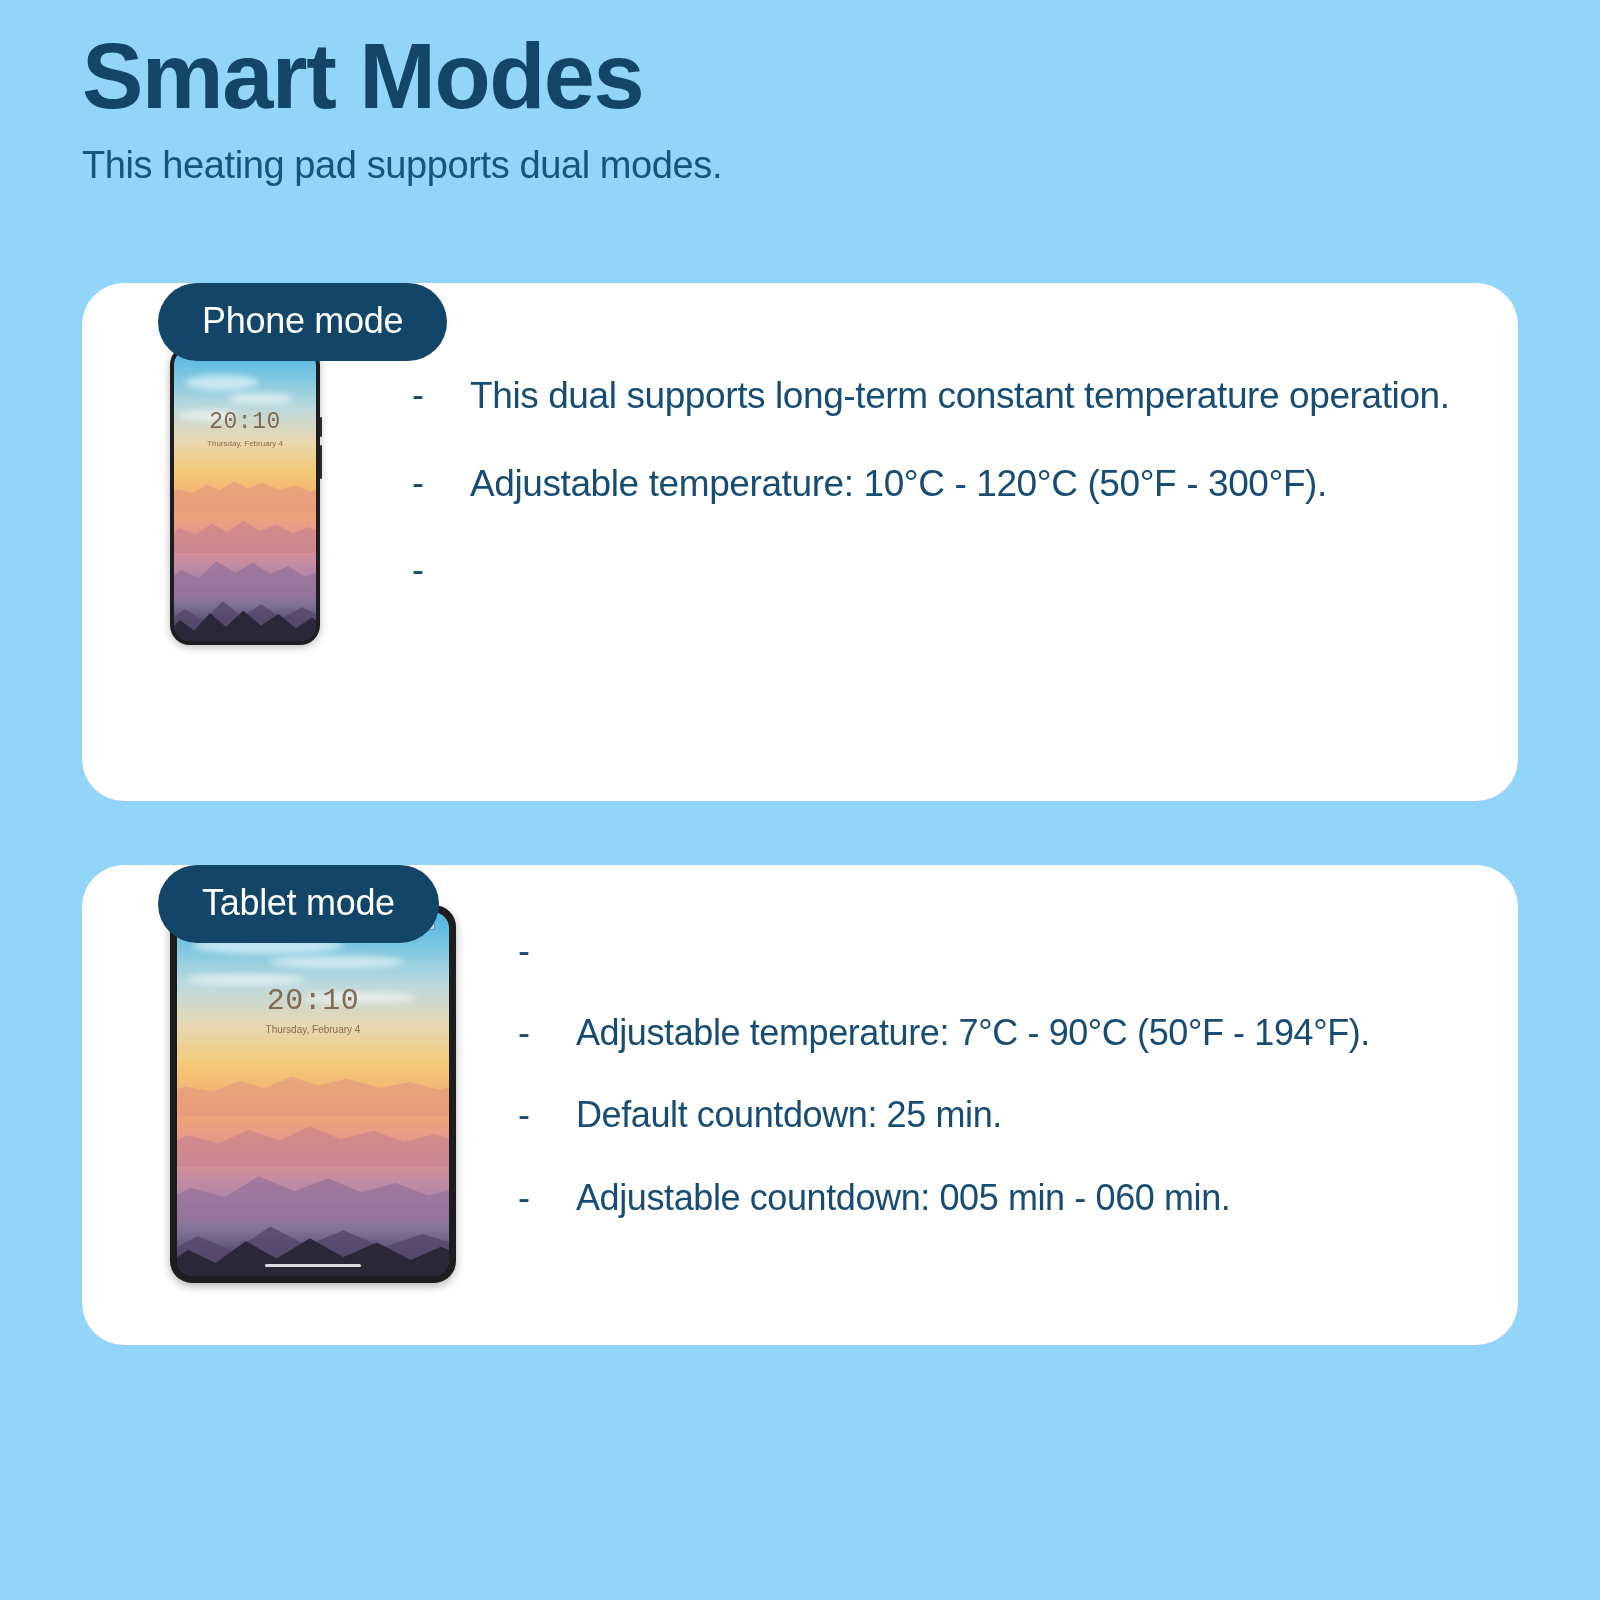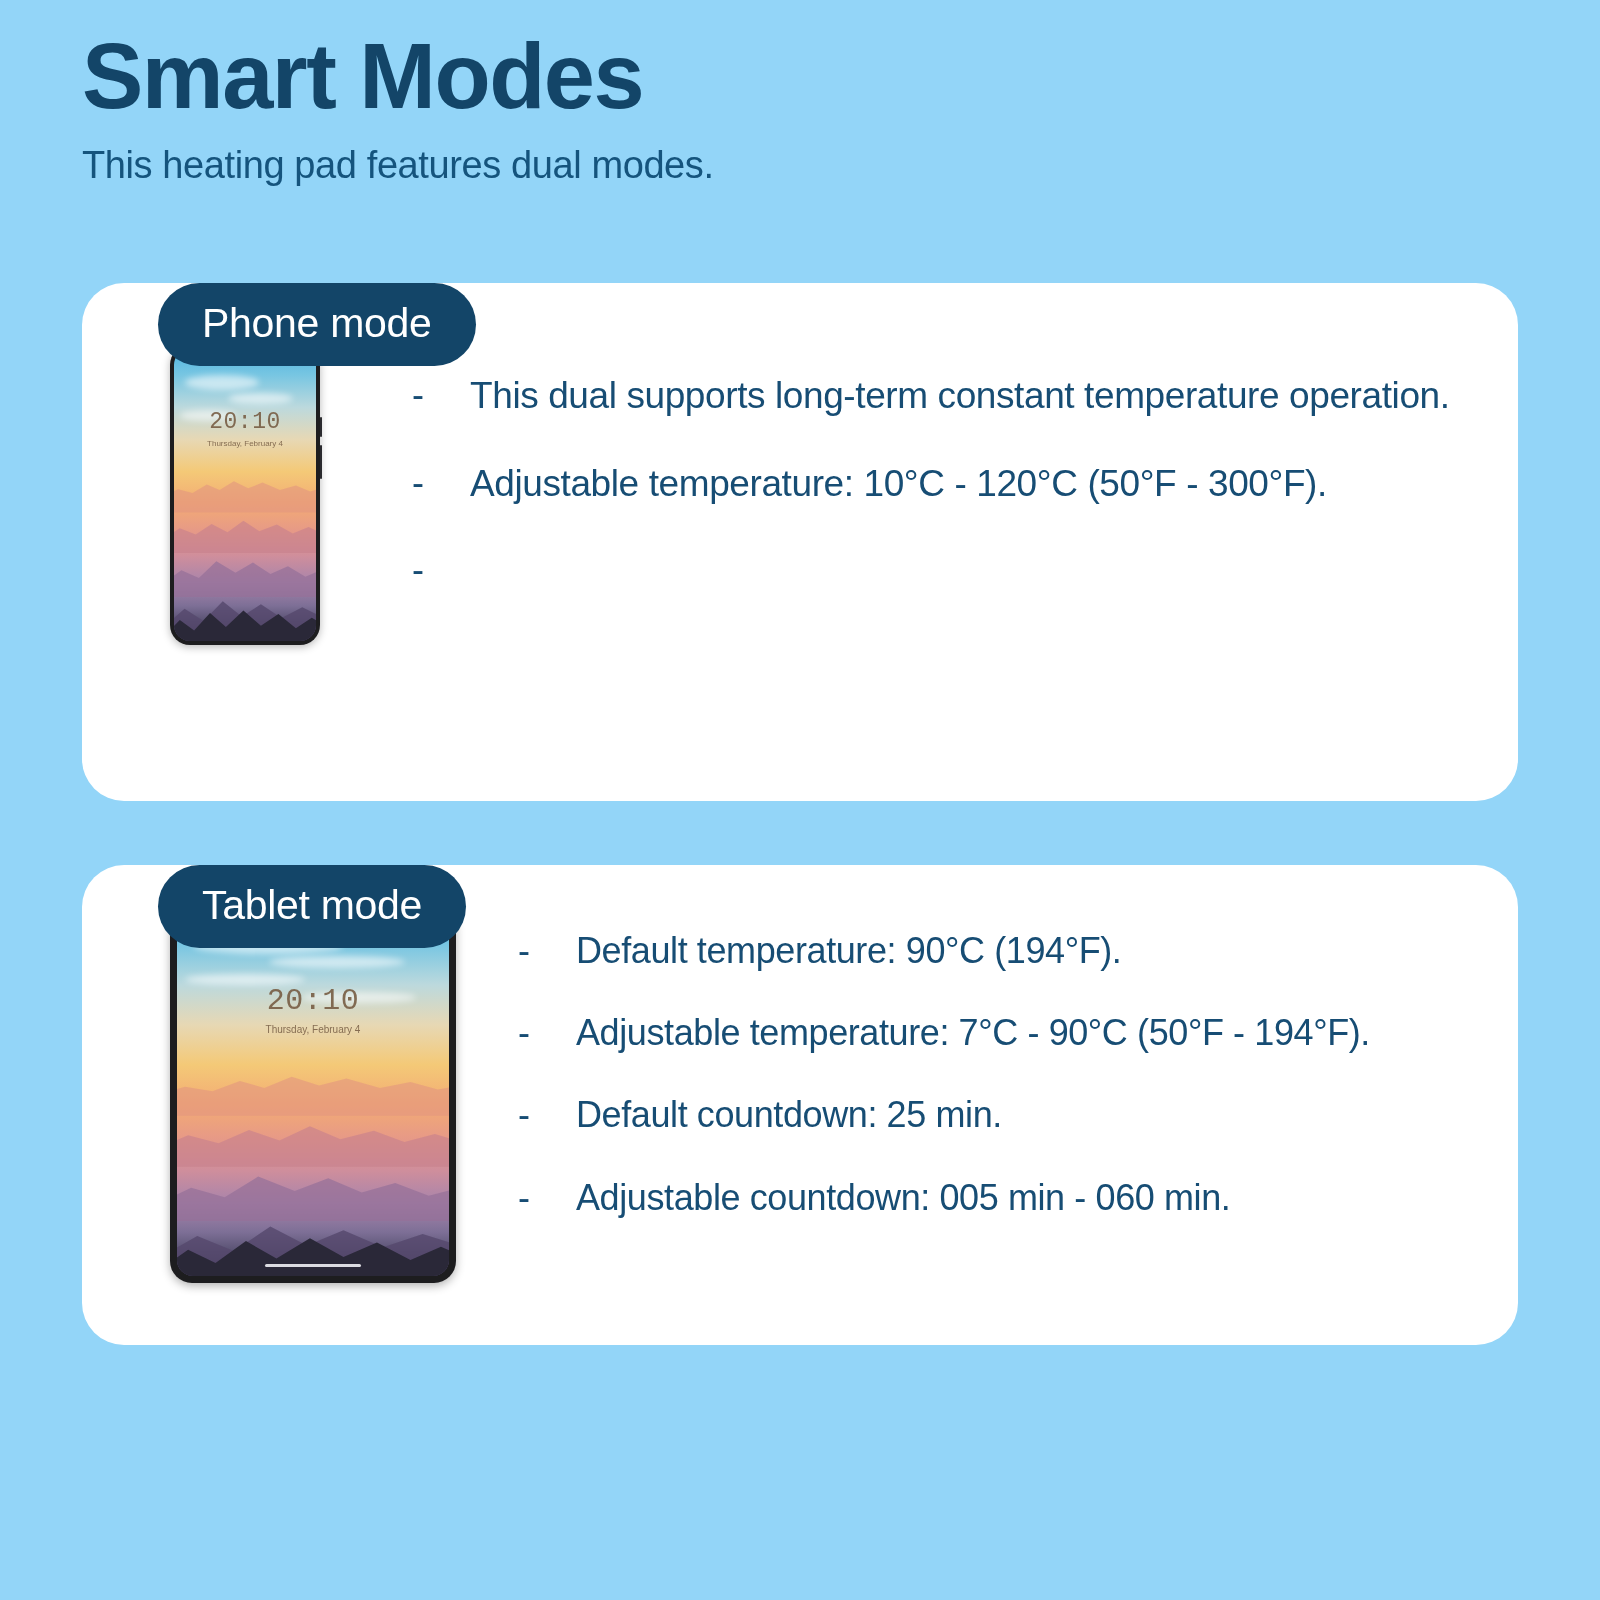--- a/index.html
+++ b/index.html
@@ -38,21 +38,21 @@
 
   .mode-badge {
     position: absolute;
     left: 158px;
     top: 0;
     z-index: 3;
     background: #134568;
     color: #ffffff;
     border-radius: 999px;
     padding: 17px 44px 19px 44px;
-    font-size: 41px;
+    font-size: 36px;
     letter-spacing: -0.3px;
     white-space: nowrap;
   }
 
   .mode-card {
     position: relative;
     margin: 38px 82px 0 82px;
     background: #ffffff;
     border-radius: 42px;
     display: flex;
@@ -250,21 +250,21 @@
     background: rgba(240,240,245,0.9);
     border-radius: 3px;
     z-index: 5;
   }
 </style>
 </head>
 <body>
 
 <div class="page-header">
   <div class="page-title">Smart Modes</div>
-  <div class="page-subtitle">This heating pad features dual modes.</div>
+  <div class="page-subtitle">This heating pad supports dual modes.</div>
 </div>
 
 <div class="mode-section" id="phone-section">
 
   <div class="mode-badge">Phone mode</div>
 
   <div class="mode-card" id="phone-card">
 
     <div class="device-col">
       <div class="phone-frame">
@@ -337,21 +337,20 @@
           <div class="lock-clock">20:10</div>
           <div class="lock-date">Thursday, February 4</div>
           <div class="home-indicator"></div>
         </div>
       </div>
     </div>
 
     <div class="bullets-col">
       <div class="bullet-row">
         <span class="bullet-dash">-</span>
-        <span class="bullet-text">Default temperature: 90°C (194°F).</span>
       </div>
       <div class="bullet-row">
         <span class="bullet-dash">-</span>
         <span class="bullet-text">Adjustable temperature: 7°C - 90°C (50°F - 194°F).</span>
       </div>
       <div class="bullet-row">
         <span class="bullet-dash">-</span>
         <span class="bullet-text">Default countdown: 25 min.</span>
       </div>
       <div class="bullet-row">

